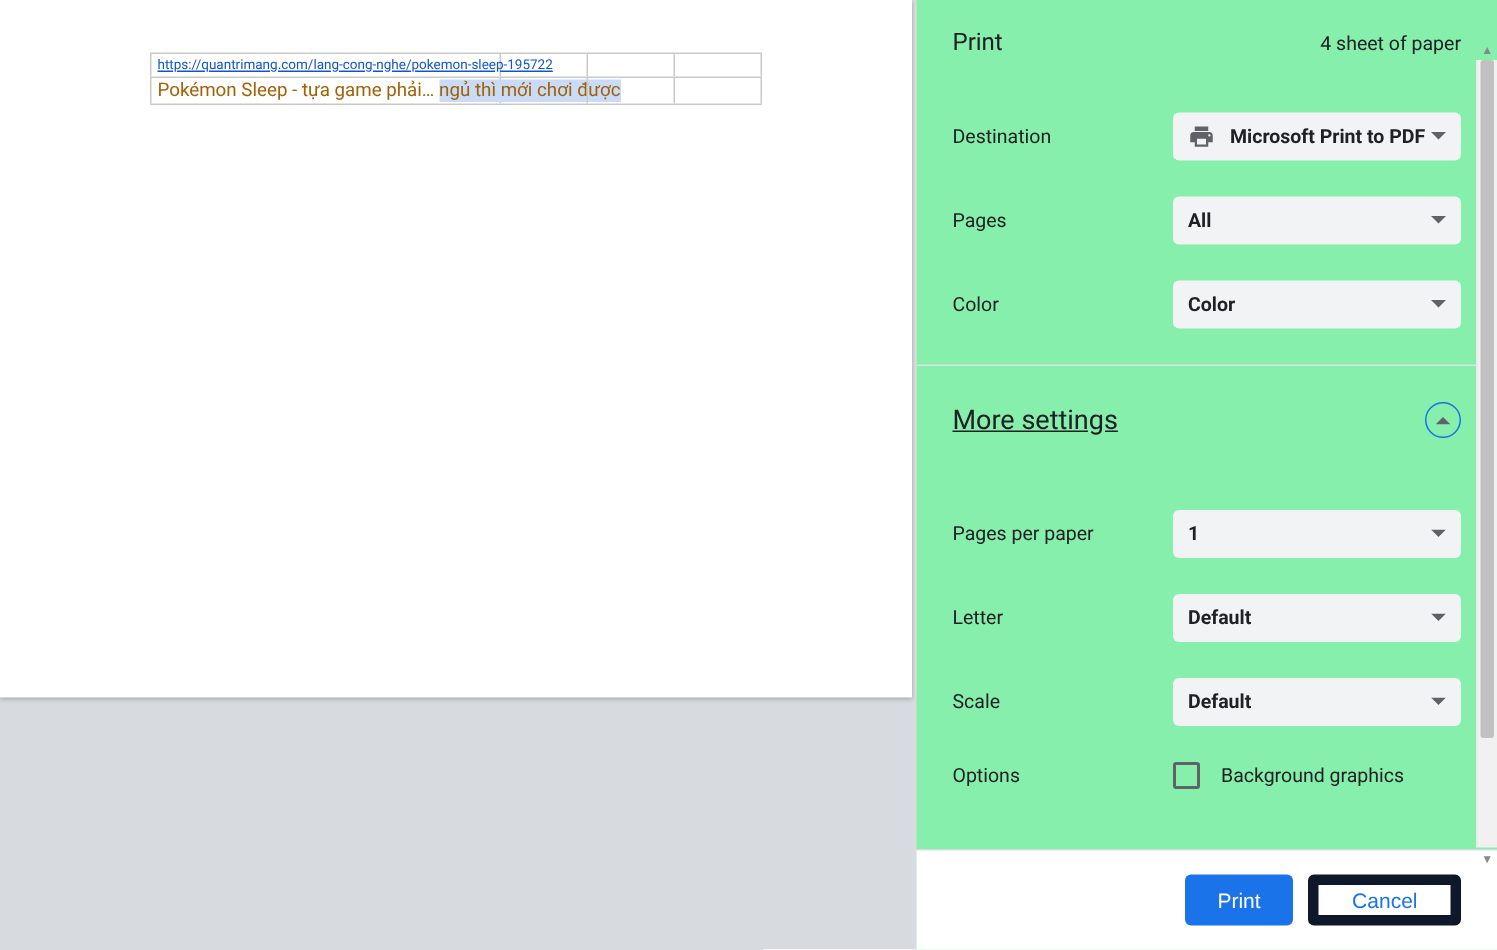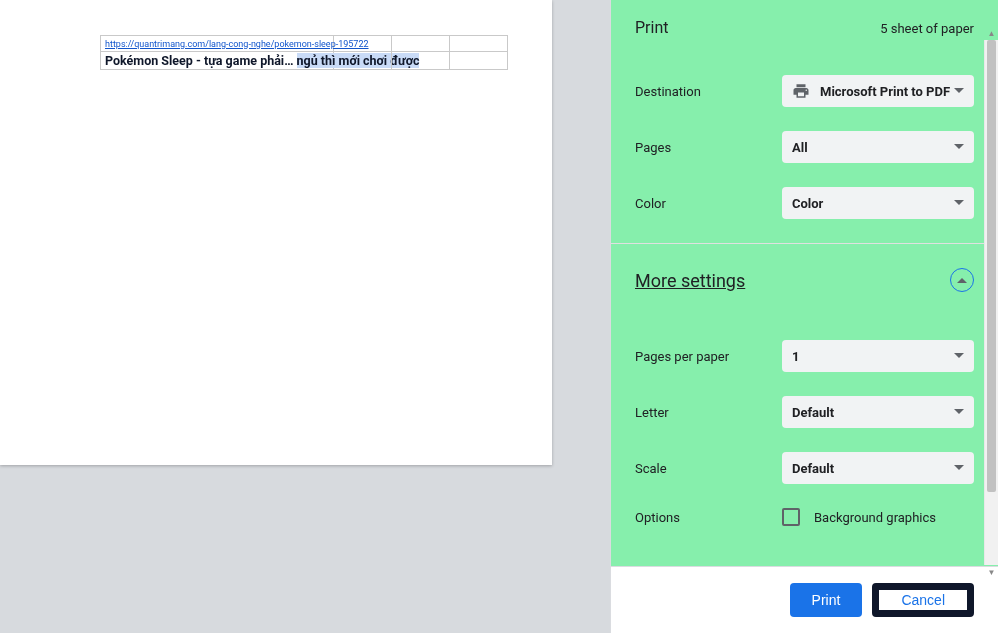--- a/index.html
+++ b/index.html
@@ -15,21 +15,21 @@
 }
 .preview-side {
   width: 610px;
   height: 100%;
   background: #d7dade;
   display: flex;
   flex-direction: column;
 }
 .preview-page {
   background: #fff;
-  width: 552px;
+  width: 608px;
   height: 465px;
   box-shadow: 0 1px 3px rgba(0,0,0,0.25);
   position: relative;
 }
 .sheet-content {
   position: absolute;
   top: 35px;
   left: 100px;
 }
 .sheet-row {
@@ -51,23 +51,23 @@
 .sheet-cell:nth-child(3) { width: 58px; }
 .sheet-cell:nth-child(4) { width: 58px; }
 .link-text {
   color: #1155cc;
   text-decoration: underline;
   font-size: 9px;
   white-space: nowrap;
 }
 .title-row .sheet-cell { height: 17px; }
 .title-text {
-  font-weight: bold;
+  font-weight: normal;
   font-size: 12.5px;
-  color: #0f172a;
+  color: #a16207;
   white-space: nowrap;
 }
 .title-text .selected { background: #c9dbf7; }
 
 .panel {
   flex: 1;
   display: flex;
   flex-direction: column;
   border-left: 1px solid #dadce0;
   background: #86efac;
@@ -223,21 +223,21 @@
         <div class="sheet-cell"></div>
       </div>
     </div>
   </div>
 </div>
 
 <div class="panel">
   <div class="panel-scroll">
     <div class="panel-header">
       <div class="panel-title">Print</div>
-      <div class="sheet-info">5 sheet of paper</div>
+      <div class="sheet-info">4 sheet of paper</div>
     </div>
 
     <div class="section">
       <div class="row">
         <div class="row-label">Destination</div>
         <div class="control">
           <div class="select">
             <span class="sel-icon printer-icon">
               <svg width="18" height="18" viewBox="0 0 24 24" fill="#5f6368">
                   <path d="M19 8H5c-1.66 0-3 1.34-3 3v6h4v4h12v-4h4v-6c0-1.66-1.34-3-3-3zm-3 11H8v-5h8v5zm3-7c-.55 0-1-.45-1-1s.45-1 1-1 1 .45 1 1-.45 1-1 1zm-1-9H6v4h12V3z"></path>

